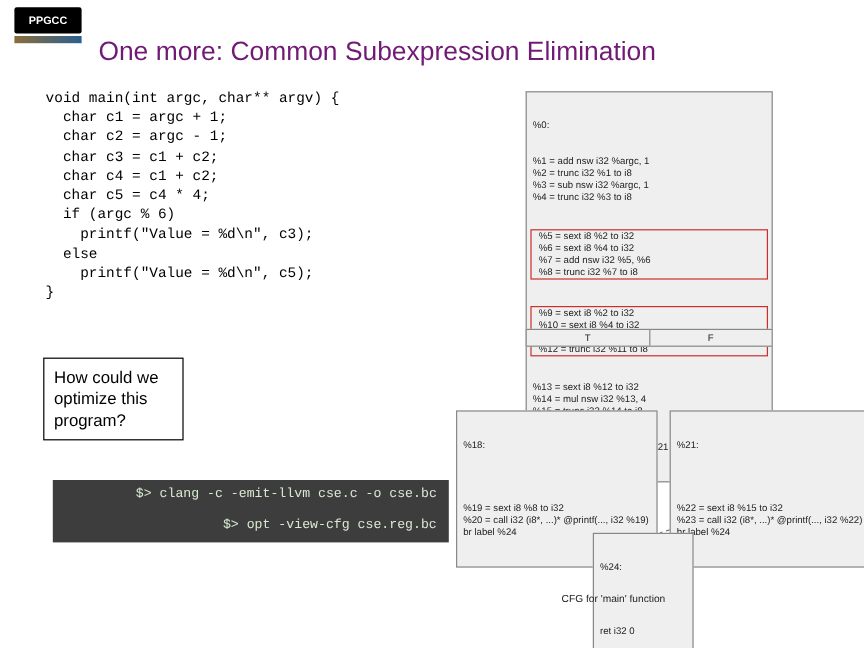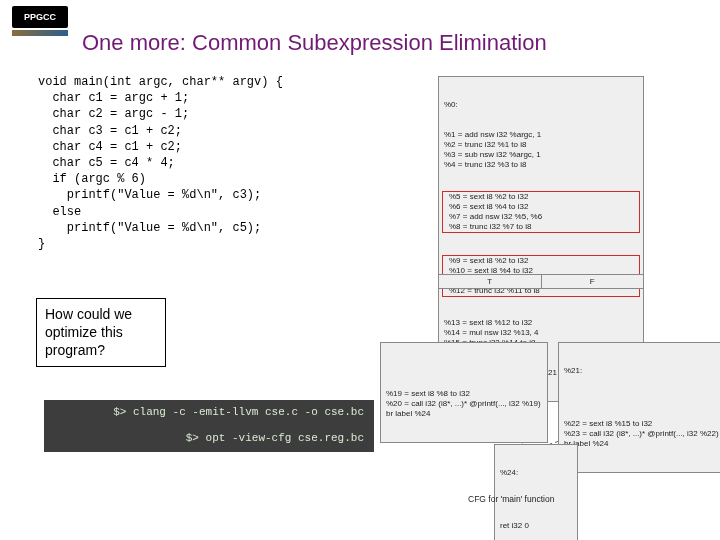--- a/index.html
+++ b/index.html
@@ -51,21 +51,21 @@
       font-family: "Courier New", monospace;
       font-size: 12px;
       line-height: 1.35;
       white-space: pre;
       color: #000;
     }
     .question-box {
       position: absolute;
       top: 298px;
       left: 36px;
-      width: 130px;
+      width: 117px;
       border: 1px solid #000;
       padding: 6px 8px;
       font-size: 14px;
       line-height: 1.3;
       background: #fff;
       z-index: 5;
     }
     .commands {
       position: absolute;
       top: 400px;
@@ -218,20 +218,21 @@
 %16 = srem i32 %argc, 2
 %17 = icmp ne i32 %16, 0
 br i1 %17, label %18, label %21</div>
   </div>
   <div class="tf-row">
     <div>T</div>
     <div>F</div>
   </div>
 
   <div class="node node-18">
+    <div>%18:</div>
     <div style="height:3px"></div>
     <div style="white-space:pre;">%19 = sext i8 %8 to i32
 %20 = call i32 (i8*, ...)* @printf(..., i32 %19)
 br label %24</div>
   </div>
 
   <div class="node node-21">
     <div>%21:</div>
     <div style="height:3px"></div>
     <div style="white-space:pre;">%22 = sext i8 %15 to i32

